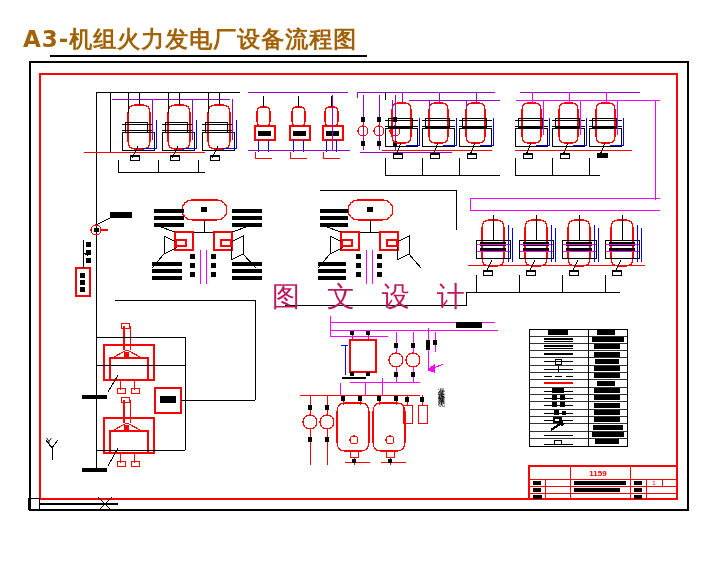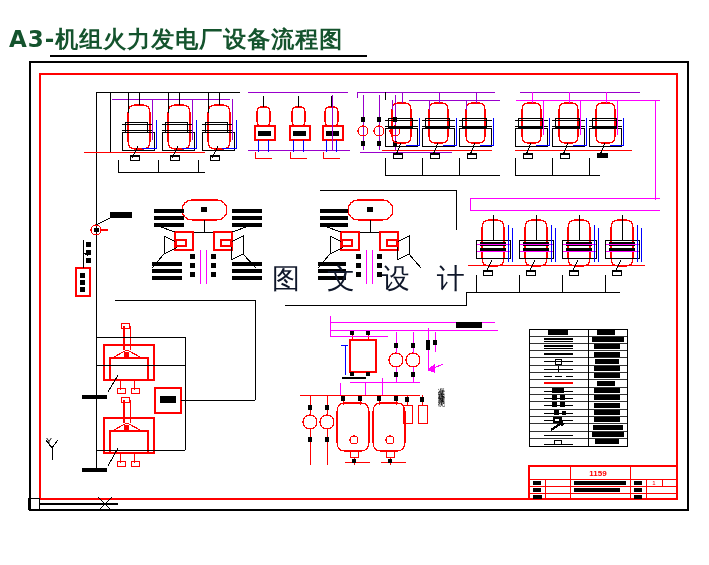--- a/index.html
+++ b/index.html
@@ -1,38 +1,38 @@
 <!DOCTYPE html>
 <html><head>
 <meta charset="utf-8">
 <style>
   html,body{margin:0;padding:0;background:#ffffff;}
   body{width:709px;height:565px;position:relative;overflow:hidden;
        font-family:"Liberation Sans",sans-serif;}
 
   
   #doc-title{
-    position:absolute;left:9px;top:24px;
+    position:absolute;left:23px;top:24px;
     font-family:"DejaVu Sans",sans-serif;
-    font-size:23px;font-weight:bold;color:#14532d;
+    font-size:23px;font-weight:bold;color:#a16207;
     letter-spacing:1px;white-space:nowrap;
   }
   #title-underline{
     position:absolute;left:50px;top:55px;width:317px;height:2px;background:#000;
   }
 
   
   #cad-canvas{position:absolute;left:0;top:0;width:709px;height:565px;}
   #cad-canvas svg{display:block;}
 
   
   #watermark{
-    position:absolute;left:272px;top:260px;
+    position:absolute;left:272px;top:278px;
     font-family:"DejaVu Sans",serif;
-    font-size:28px;color:#0f172a;letter-spacing:9px;white-space:nowrap;
+    font-size:28px;color:#be185d;letter-spacing:9px;white-space:nowrap;
   }
   
   #vertical-note{
     position:absolute;left:437px;top:382px;
     font-family:"DejaVu Sans",serif;font-size:7px;color:#000;
     writing-mode:vertical-rl;letter-spacing:2px;line-height:1;
   }
 </style>
 </head>
 <body>

